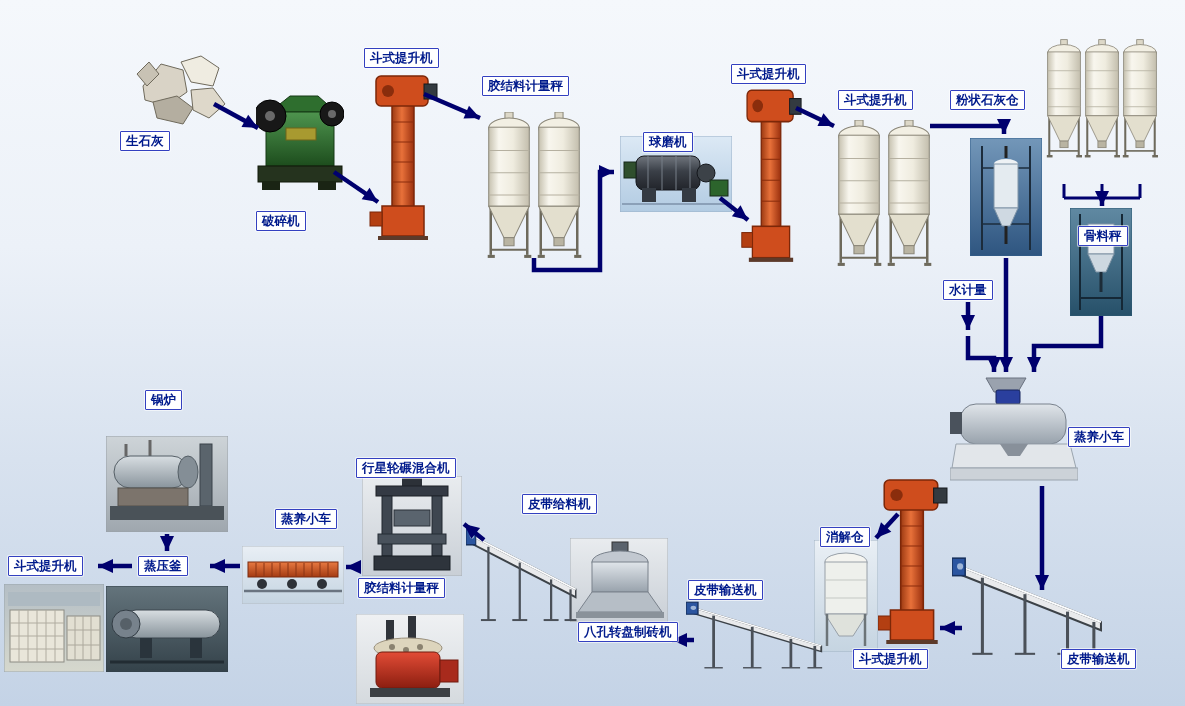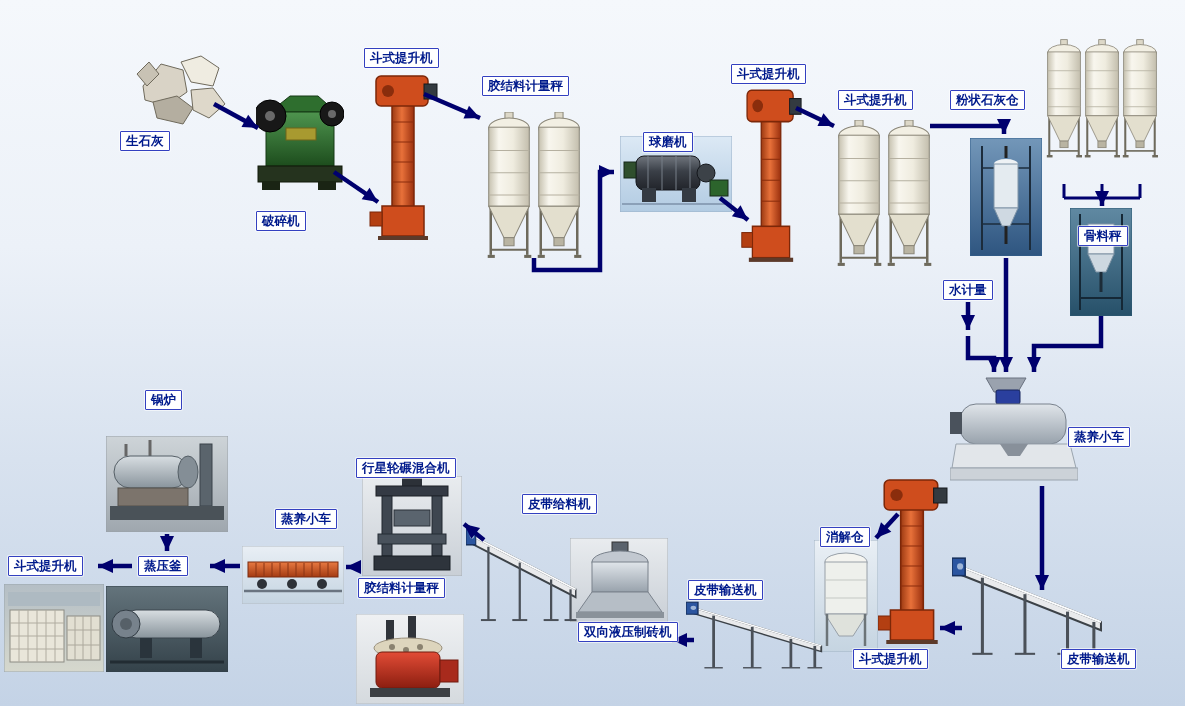--- a/index.html
+++ b/index.html
@@ -462,21 +462,21 @@
   <div class="lbl" style="left:838px;top:90px">斗式提升机</div>
   <div class="lbl" style="left:950px;top:90px">粉状石灰仓</div>
   <div class="lbl" style="left:1078px;top:226px">骨料秤</div>
   <div class="lbl" style="left:943px;top:280px">水计量</div>
   <div class="lbl" style="left:1068px;top:427px">蒸养小车</div>
   <div class="lbl" style="left:820px;top:527px">消解仓</div>
   <div class="lbl" style="left:853px;top:649px">斗式提升机</div>
   <div class="lbl" style="left:1061px;top:649px">皮带输送机</div>
   <div class="lbl" style="left:688px;top:580px">皮带输送机</div>
   <div class="lbl" style="left:522px;top:494px">皮带给料机</div>
-  <div class="lbl" style="left:578px;top:622px">双向液压制砖机</div>
+  <div class="lbl" style="left:578px;top:622px">八孔转盘制砖机</div>
   <div class="lbl" style="left:356px;top:458px">行星轮碾混合机</div>
   <div class="lbl" style="left:358px;top:578px">胶结料计量秤</div>
   <div class="lbl" style="left:275px;top:509px">蒸养小车</div>
   <div class="lbl" style="left:138px;top:556px">蒸压釜</div>
   <div class="lbl" style="left:8px;top:556px">斗式提升机</div>
   <div class="lbl" style="left:145px;top:390px">锅炉</div>
 
 </div>
 
 </body></html>

